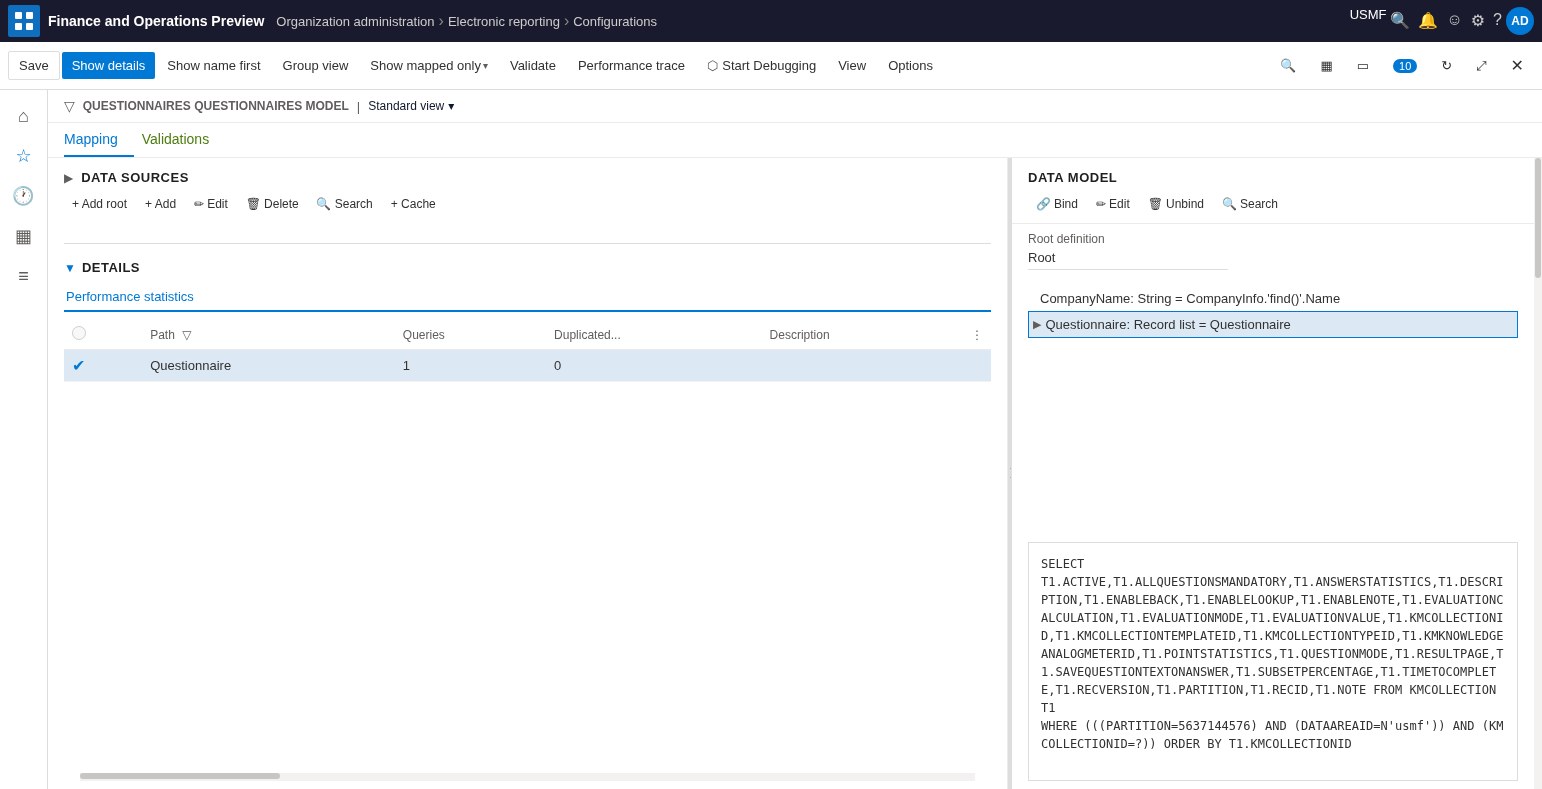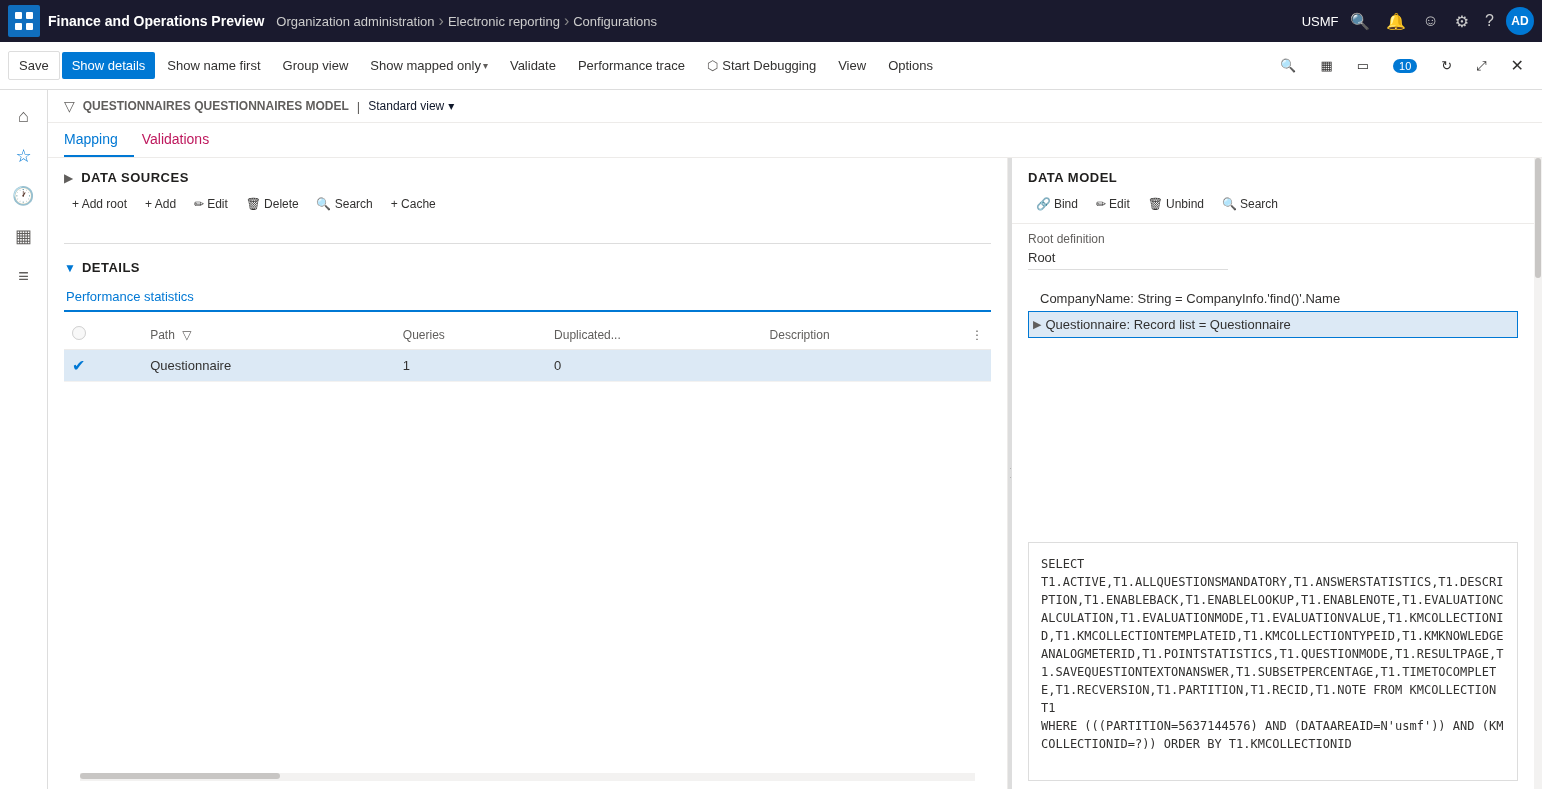--- a/index.html
+++ b/index.html
@@ -10,21 +10,21 @@
       display: flex; align-items: center;
       background: #1a1a2e; color: #fff;
       height: 42px; padding: 0 8px; gap: 4px;
     }
     .top-nav-logo { background: #106ebe; width: 32px; height: 32px; display: flex; align-items: center; justify-content: center; border-radius: 2px; margin-right: 4px; flex-shrink: 0; cursor: pointer; }
     .top-nav-logo svg { width: 20px; height: 20px; fill: #fff; }
     .top-nav-app { font-size: 14px; font-weight: 600; color: #fff; margin-right: 8px; white-space: nowrap; }
     .top-nav-breadcrumb { display: flex; align-items: center; gap: 4px; flex: 1; }
     .top-nav-breadcrumb span { color: #ccc; font-size: 13px; }
     .top-nav-breadcrumb .sep { color: #888; font-size: 16px; }
-    .top-nav-right { display: flex; align-items: center; gap: 8px; }
+    .top-nav-right { display: flex; align-items: flex-start; }
     .top-nav-right .usmf { font-size: 13px; color: #fff; }
     .top-nav-icon { color: #ccc; font-size: 16px; cursor: pointer; padding: 4px; }
     .top-nav-avatar { background: #0078d4; color: #fff; border-radius: 50%; width: 28px; height: 28px; display: flex; align-items: center; justify-content: center; font-size: 12px; font-weight: 600; cursor: pointer; }
 
     
     .toolbar {
       display: flex; align-items: center;
       background: #fff; border-bottom: 1px solid #ddd;
       height: 48px; padding: 0 8px; gap: 2px;
     }
@@ -65,21 +65,21 @@
     .breadcrumb-text { font-size: 12px; color: #605e5c; font-weight: 600; }
     .breadcrumb-sep { color: #605e5c; }
     .standard-view { display: flex; align-items: center; gap: 4px; font-size: 12px; color: #0f172a; cursor: pointer; }
 
     
     .page-title { font-size: 24px; font-weight: 600; color: #201f1e; padding: 12px 16px 8px; flex-shrink: 0; }
 
     
     .tabs { display: flex; border-bottom: 1px solid #edebe9; padding: 0 16px; flex-shrink: 0; }
     .tab {
-      padding: 8px 16px 8px 0; font-size: 14px; cursor: pointer; color: #be185d;
+      padding: 8px 16px 8px 0; font-size: 14px; cursor: pointer; color: #4d7c0f;
       border-bottom: 2px solid transparent; margin-right: 8px;
     }
     .tab.active { color: #0078d4; border-bottom-color: #0078d4; }
 
     
     .split-content { display: flex; flex: 1; overflow: hidden; gap: 0; }
 
     
     .left-pane { width: 960px; display: flex; flex-direction: column; border-right: 1px solid #edebe9; overflow: hidden; }
 

